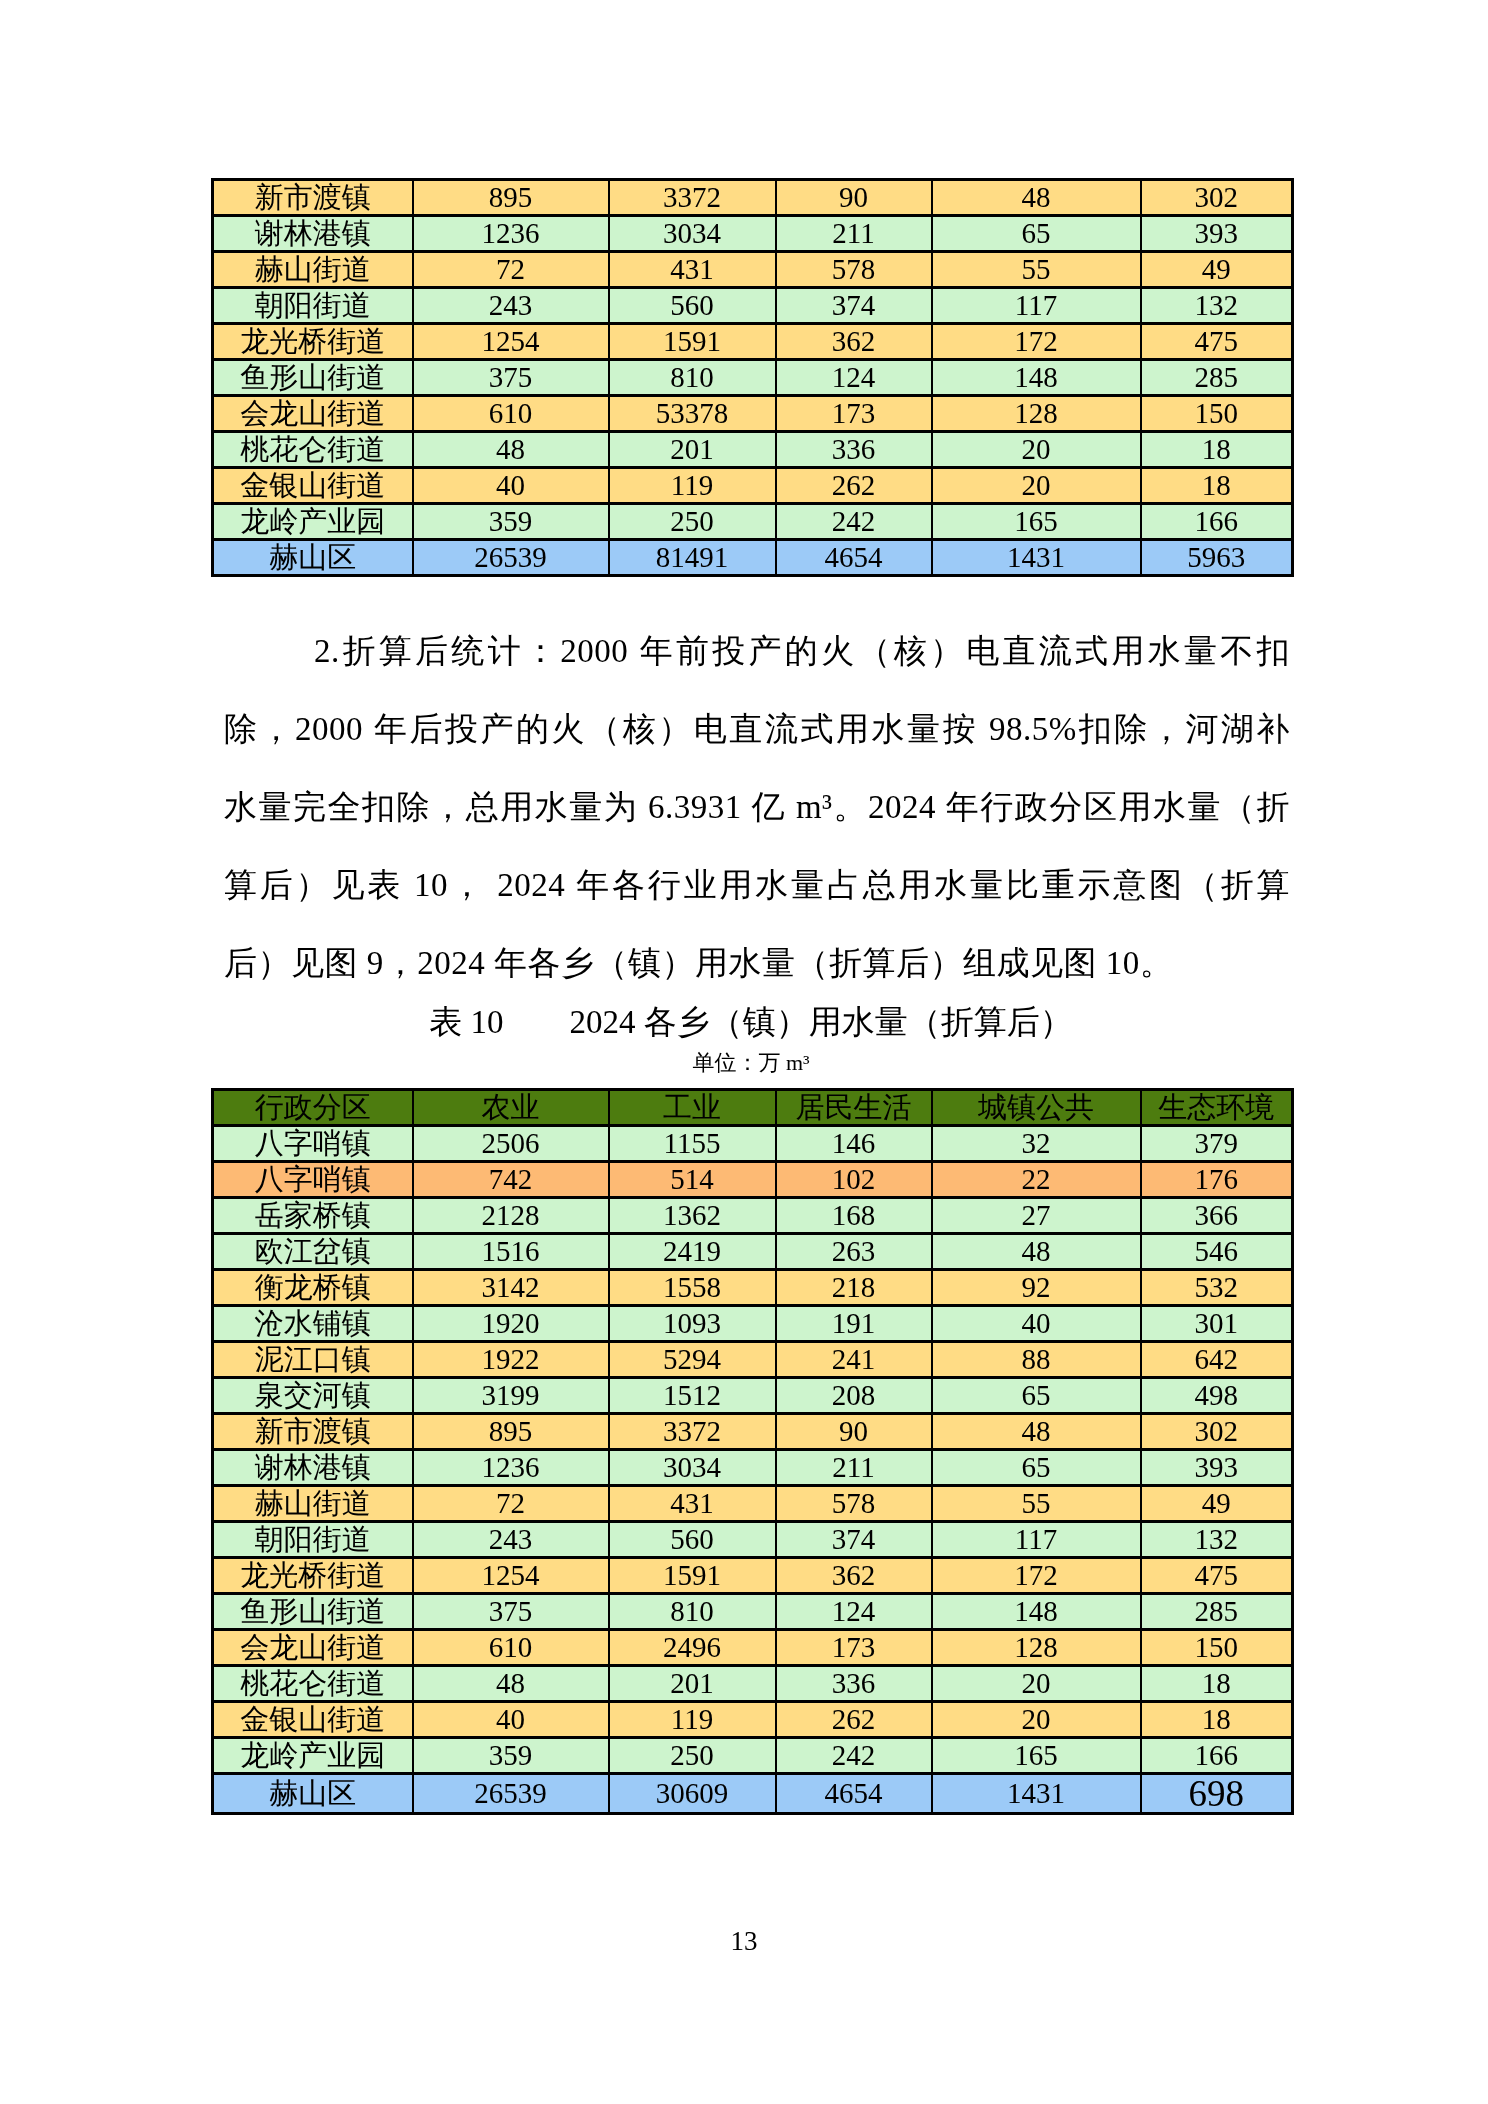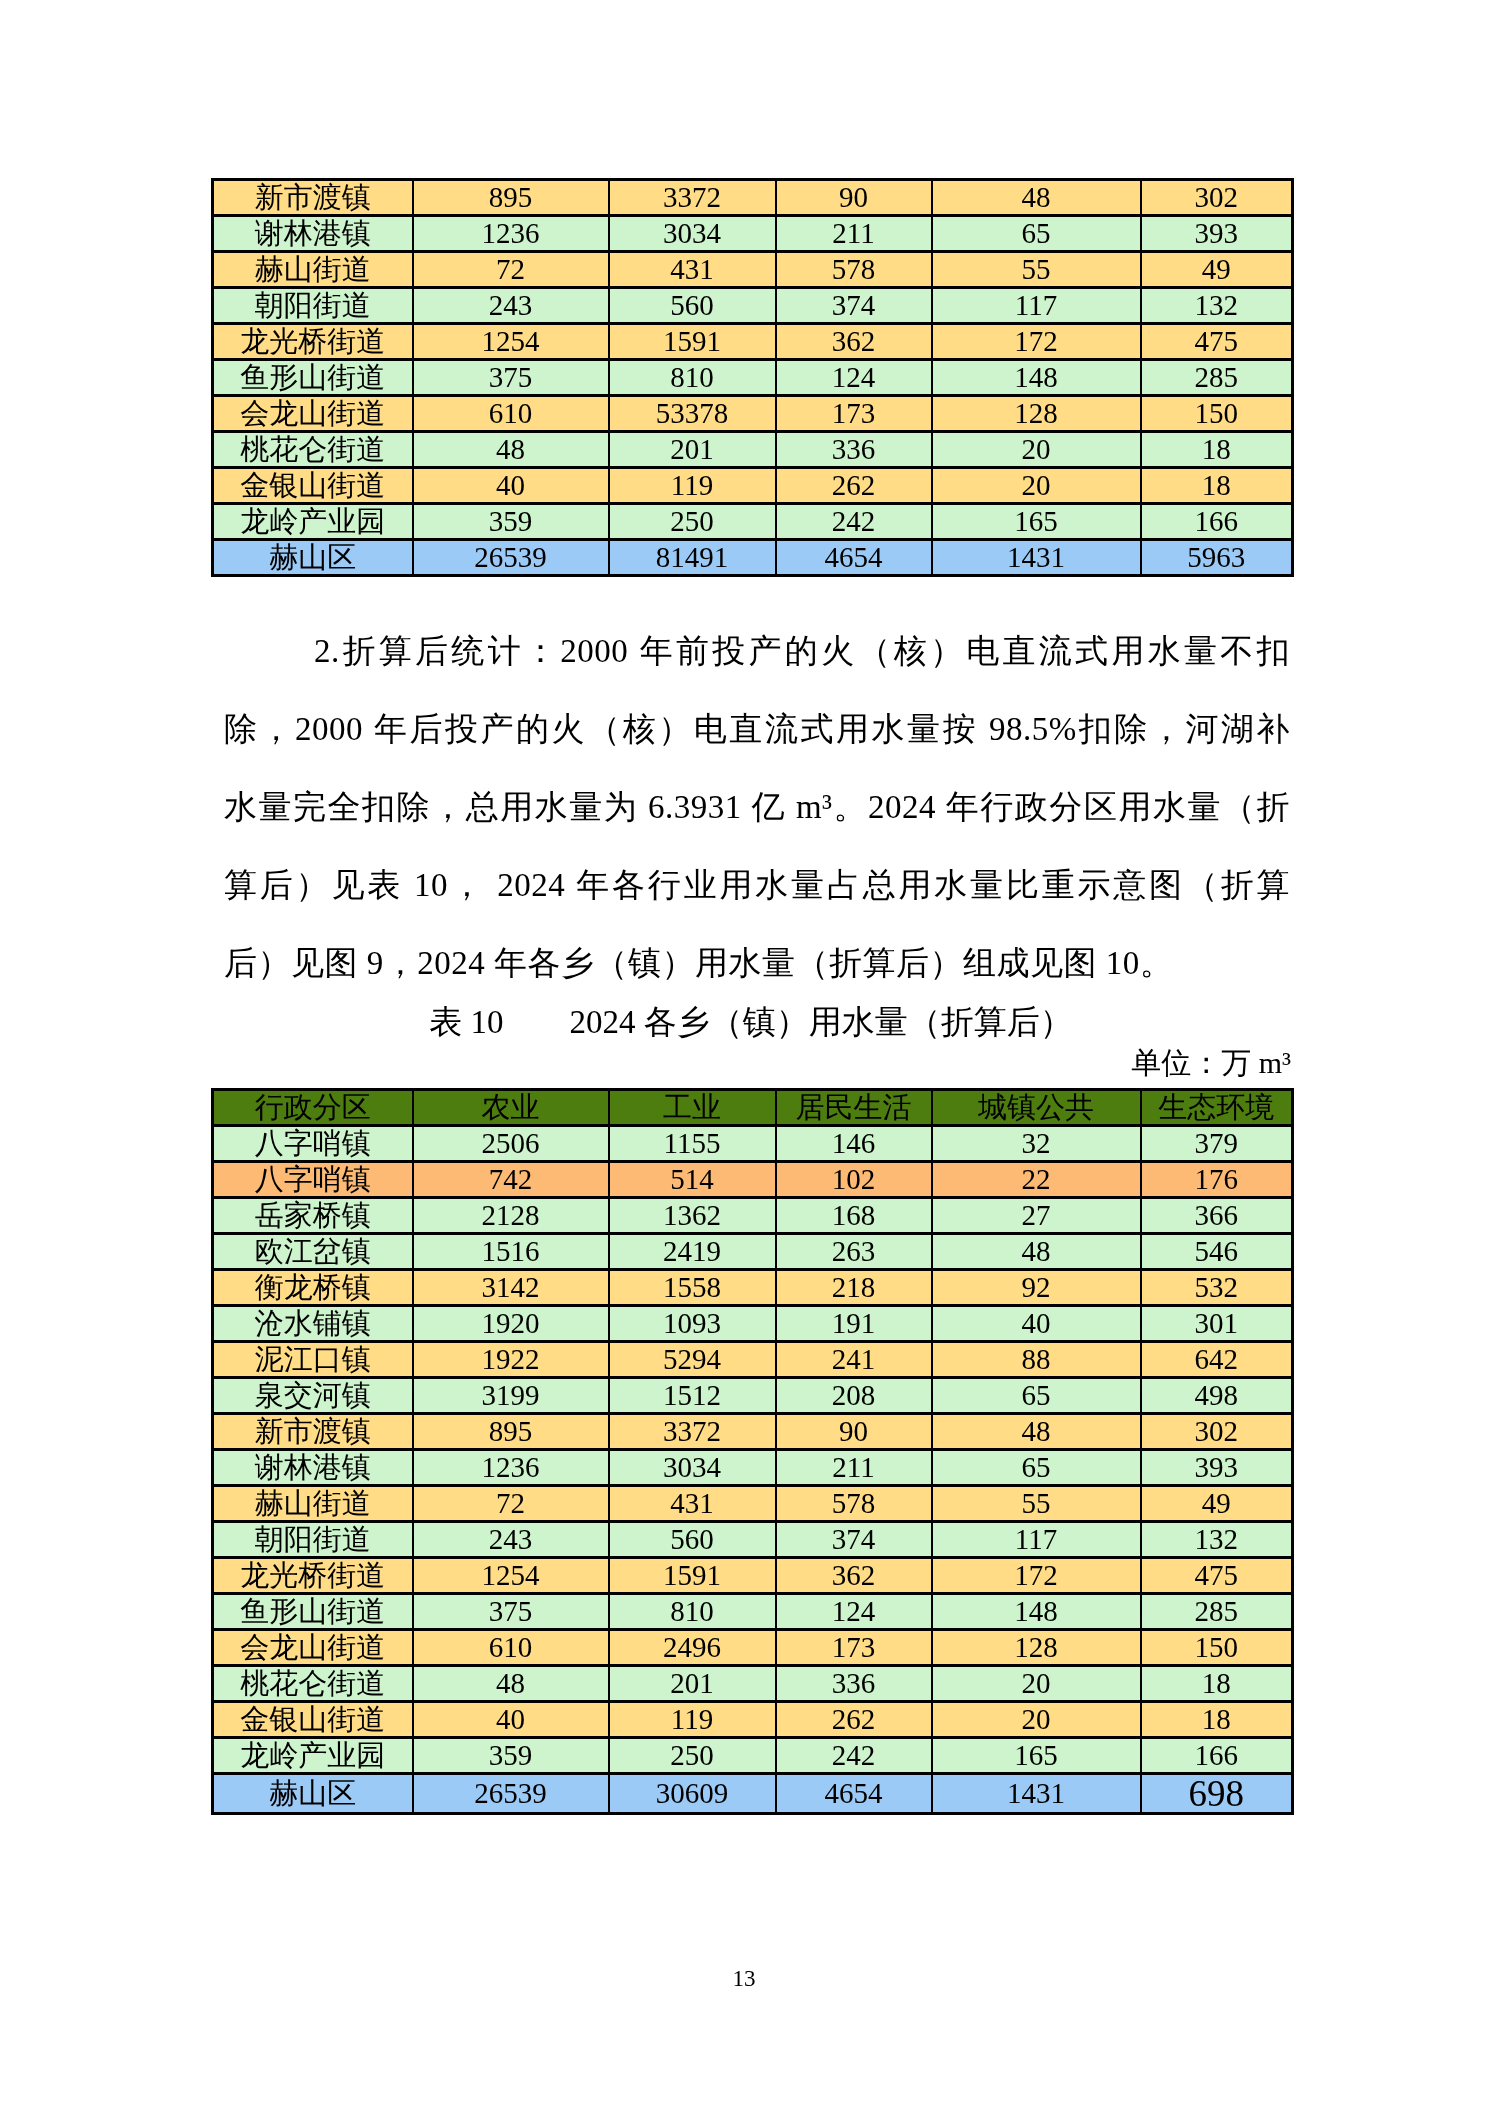--- a/index.html
+++ b/index.html
@@ -68,30 +68,30 @@
     font-size: 33px;
     white-space: pre;
   }
   .unit-line {
     position: absolute;
     left: 211px;
     top: 1044px;
     width: 1080px;
     height: 38px;
     line-height: 38px;
-    text-align: right;
-    font-size: 30px;
+    text-align: center;
+    font-size: 22px;
   }
   .page-number {
     position: absolute;
     left: 0;
-    top: 1966px;
+    top: 1926px;
     width: 1488px;
     text-align: center;
-    font-size: 23px;
+    font-size: 27px;
   }
 </style>
 </head>
 <body>
 
 <div class="page">
 
   <table class="tbl" id="table-partial">
     <colgroup>
       <col style="width:200px">

